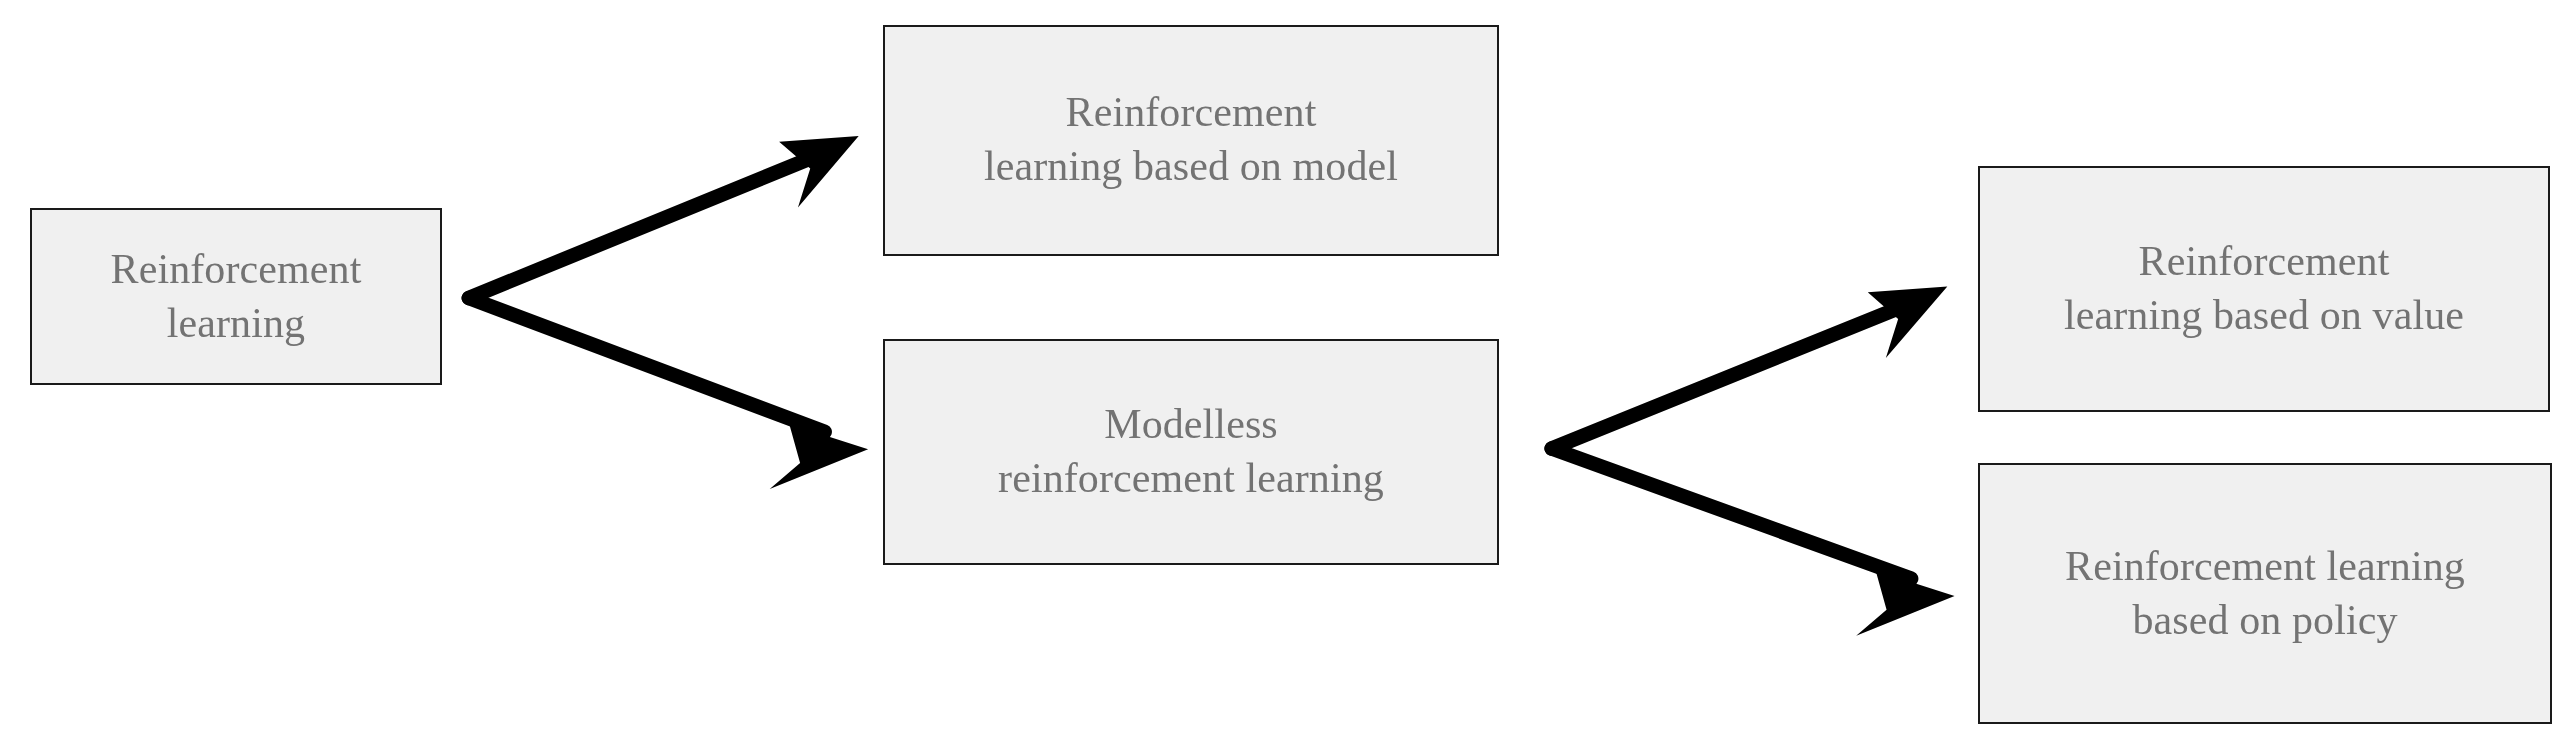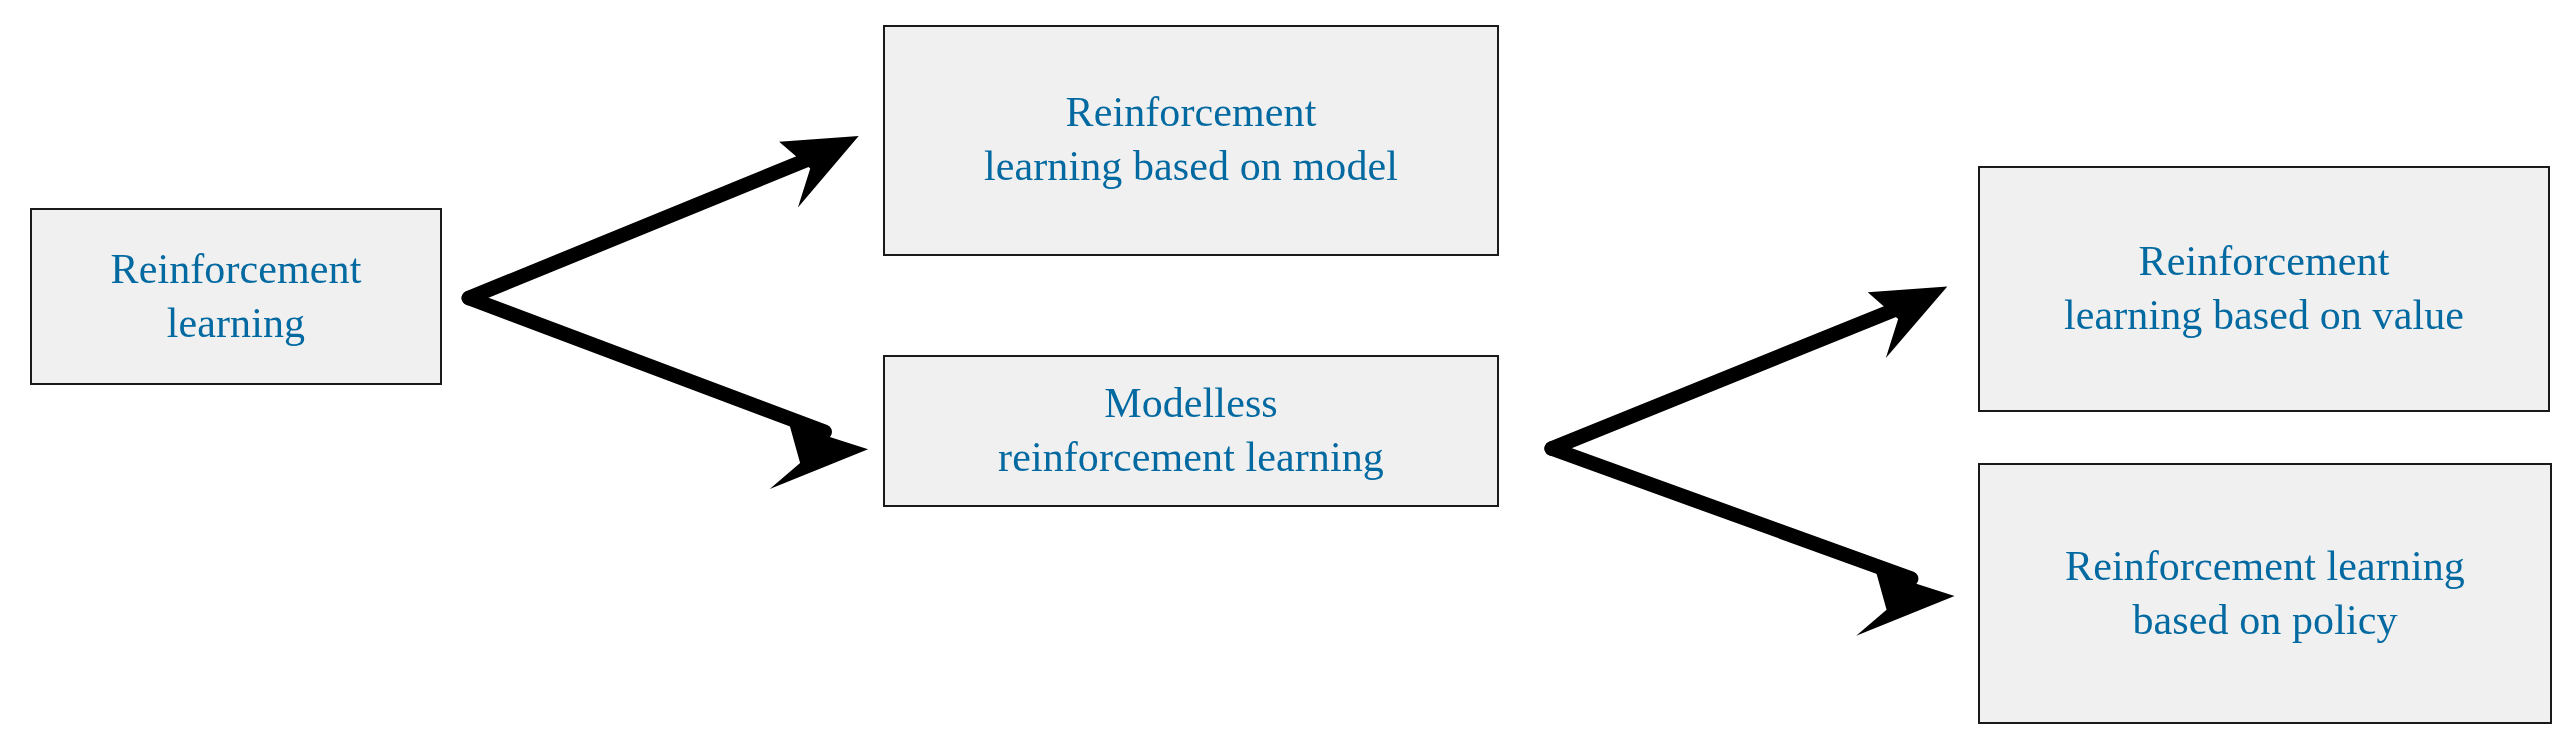--- a/index.html
+++ b/index.html
@@ -17,29 +17,29 @@
   }
   .node {
     position: absolute;
     box-sizing: border-box;
     background: #f0f0f0;
     border: 2.2px solid #1a1a1a;
     display: flex;
     align-items: center;
     justify-content: center;
     text-align: center;
-    color: #0369a1;
+    color: #737373;
     line-height: 1.28;
     letter-spacing: 0.1px;
     padding: 2.9px 7.2px;
     white-space: pre-line;
   }
   #node-root      { left: 30px;   top: 208px; width: 412px; height: 177px; font-size: 42px; }
   #node-model     { left: 883px; top: 24.6px;  width: 616px; height: 231px; font-size: 42px; }
-  #node-modelless { left: 883px; top: 355px; width: 616px; height: 152px; font-size: 42px; }
+  #node-modelless { left: 883px; top: 339px; width: 616px; height: 226px; font-size: 42px; }
   #node-value     { left: 1978px; top: 166px; width: 572px; height: 246px; font-size: 42px; }
   #node-policy    { left: 1978px; top: 463px; width: 574px; height: 261px; font-size: 42px; }
 
   #edges {
     position: absolute;
     left: 0;
     top: 0;
     width: 2576px;
     height: 753px;
     pointer-events: none;

